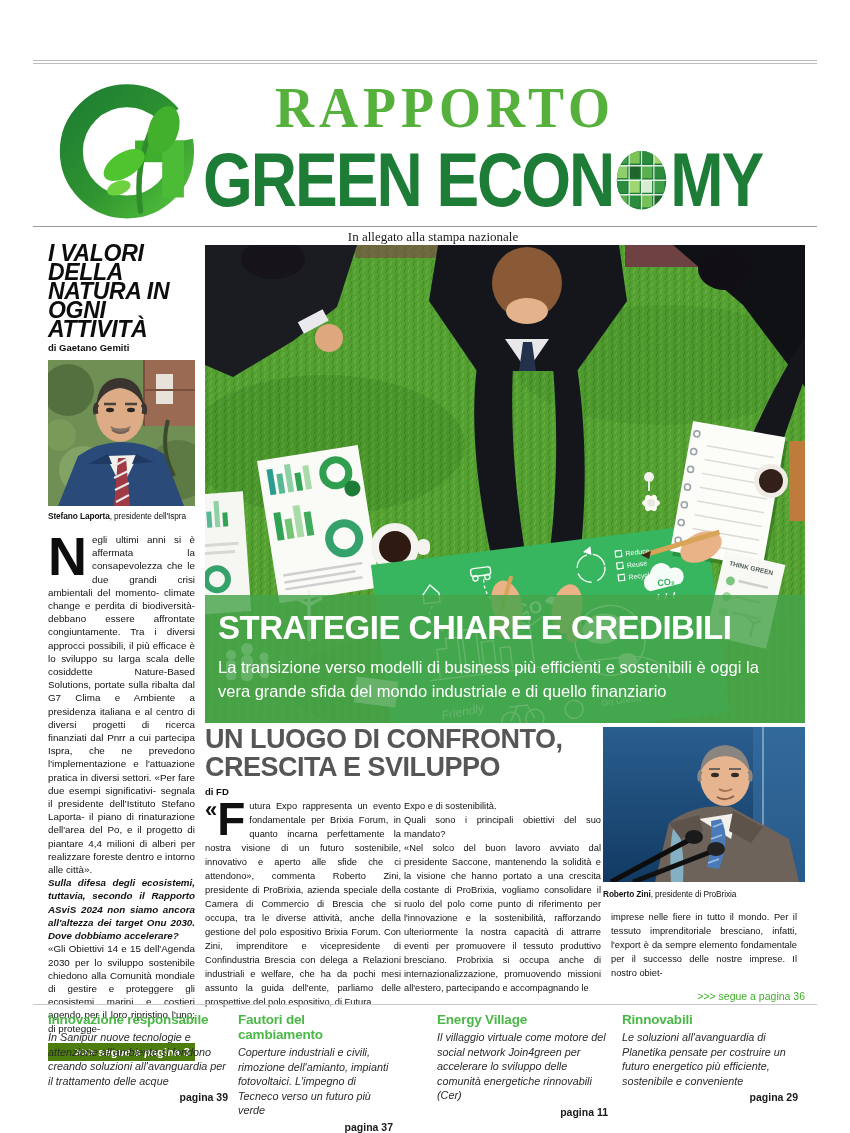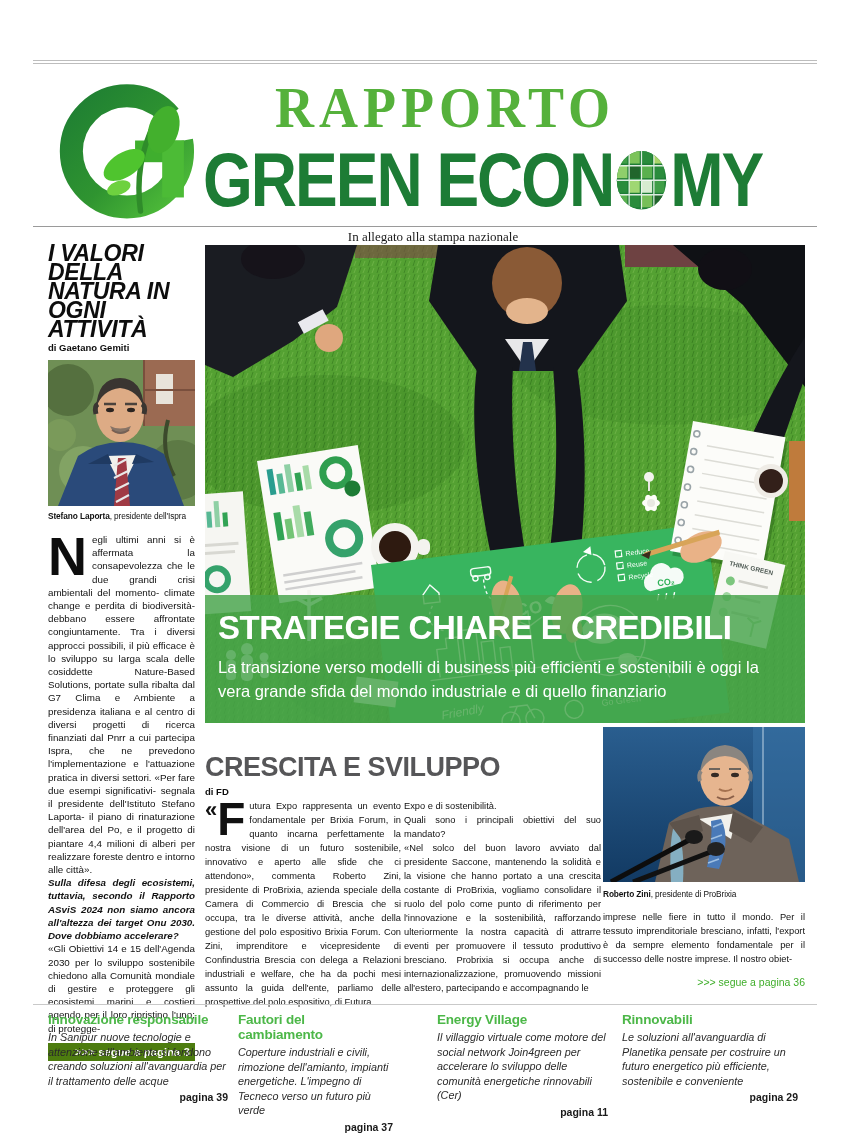--- a/index.html
+++ b/index.html
@@ -49,21 +49,21 @@
   .acol p{margin:0;}
   .acol .bold{font-weight:400;}
   .col1{left:205px;top:799px;}
   .col2{left:404px;top:799px;width:197px;}
   .col3{left:603px;top:727px;width:202px;text-align:justify;}
   .dc2{float:left;margin:2px 4px 0 0;}
   .dc2 .guille{font-size:22px;font-weight:700;vertical-align:18px;}
   .dc2 .bigF{font-size:46px;line-height:36px;font-weight:700;}
   .zini{display:block;width:202px;height:155px;}
   .col3 .photocap{white-space:nowrap;margin-bottom:9px;}
-  .col3 p{margin:0;font-size:9.3px;line-height:14px;}
+  .col3 p{margin:8px;font-size:9.3px;line-height:14px;}
   .continue-text{margin-top:9px;color:#3fae2a;font-weight:400;font-size:10.5px;text-align:right;cursor:pointer;}
   
   .teasers-rule{position:absolute;left:33px;top:1004px;width:784px;border-top:1px solid #c9c9c9;}
   .teaser{position:absolute;top:1012px;}
   .teaser h3{margin:0;font-size:13.5px;font-weight:700;color:#4cb748;letter-spacing:-0.2px;}
   .teaser p{margin:3px 0 0 0;font-style:italic;font-size:10.8px;line-height:14.5px;color:#2b2b2b;}
   .teaser .pag{margin-top:3px;font-weight:700;font-size:10.5px;text-align:right;color:#1a1a1a;}
   .t1{left:48px;width:180px;}
   .t2{left:238px;width:155px;}
   .t3{left:437px;width:171px;}
@@ -362,21 +362,21 @@
       </g>
     </svg>
 
     <div class="hero-overlay">
       <h1>STRATEGIE CHIARE E CREDIBILI</h1>
       <p>La transizione verso modelli di business più efficienti e sostenibili è oggi la vera grande sfida del mondo industriale e di quello finanziario</p>
     </div>
   </figure>
 
   <div class="article-head">
-    <h2><br><span>CRESCITA E SVILUPPO</span></h2>
+    <h2><span>UN LUOGO DI CONFRONTO,</span><br><span>CRESCITA E SVILUPPO</span></h2>
     <div class="byline">di FD</div>
   </div>
 
   <div class="acol col1">
     <p><span class="dc2"><span class="guille">«</span><span class="bigF">F</span></span><span>utura Expo rappresenta un evento fondamentale per Brixia Forum, in quanto incarna perfettamente la nostra visione di un futuro sostenibile, innovativo e aperto alle sfide che ci attendono», commenta Roberto Zini, presidente di ProBrixia, azienda speciale della Camera di Commercio di Brescia che si occupa, tra le diverse attività, anche della gestione del polo espositivo Brixia Forum. Con Zini, imprenditore e vicepresidente di Confindustria Brescia con delega a Relazioni industriali e welfare, che ha da pochi mesi assunto la guida dell'ente, parliamo delle prospettive del polo espositivo, di Futura</span></p>
   </div>
 
   <div class="acol col2">
     <p>Expo e di sostenibilità.</p>
     <p class="bold">Quali sono i principali obiettivi del suo mandato?</p>
@@ -421,21 +421,21 @@
 
   <div class="teasers-rule"></div>
 
   <div class="teaser t1">
     <h3>Innovazione responsabile</h3>
     <p>In Sanipur nuove tecnologie e attenzione all'ambiente si fondono creando soluzioni all'avanguardia per il trattamento delle acque</p>
     <div class="pag">pagina 39</div>
   </div>
   <div class="teaser t2">
     <h3>Fautori del cambiamento</h3>
-    <p>Coperture industriali e civili, rimozione dell'amianto, impianti energetiche. L'impegno di Tecneco verso un futuro più verde</p>
+    <p>Coperture industriali e civili, rimozione dell'amianto, impianti fotovoltaici. L'impegno di Tecneco verso un futuro più verde</p>
     <div class="pag">pagina 37</div>
   </div>
   <div class="teaser t3">
     <h3>Energy Village</h3>
     <p>Il villaggio virtuale come motore del social network Join4green per accelerare lo sviluppo delle comunità energetiche rinnovabili (Cer)</p>
     <div class="pag">pagina 11</div>
   </div>
   <div class="teaser t4">
     <h3>Rinnovabili</h3>
     <p>Le soluzioni all'avanguardia di Planetika pensate per costruire un futuro energetico più efficiente, sostenibile e conveniente</p>

